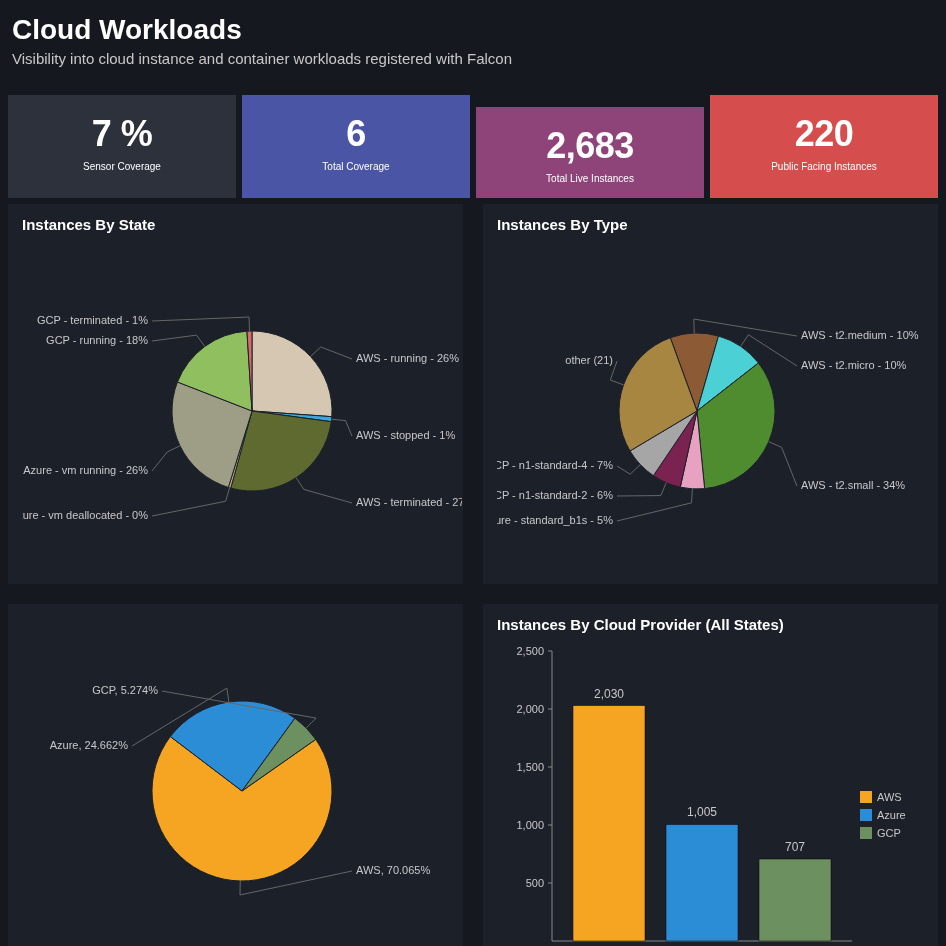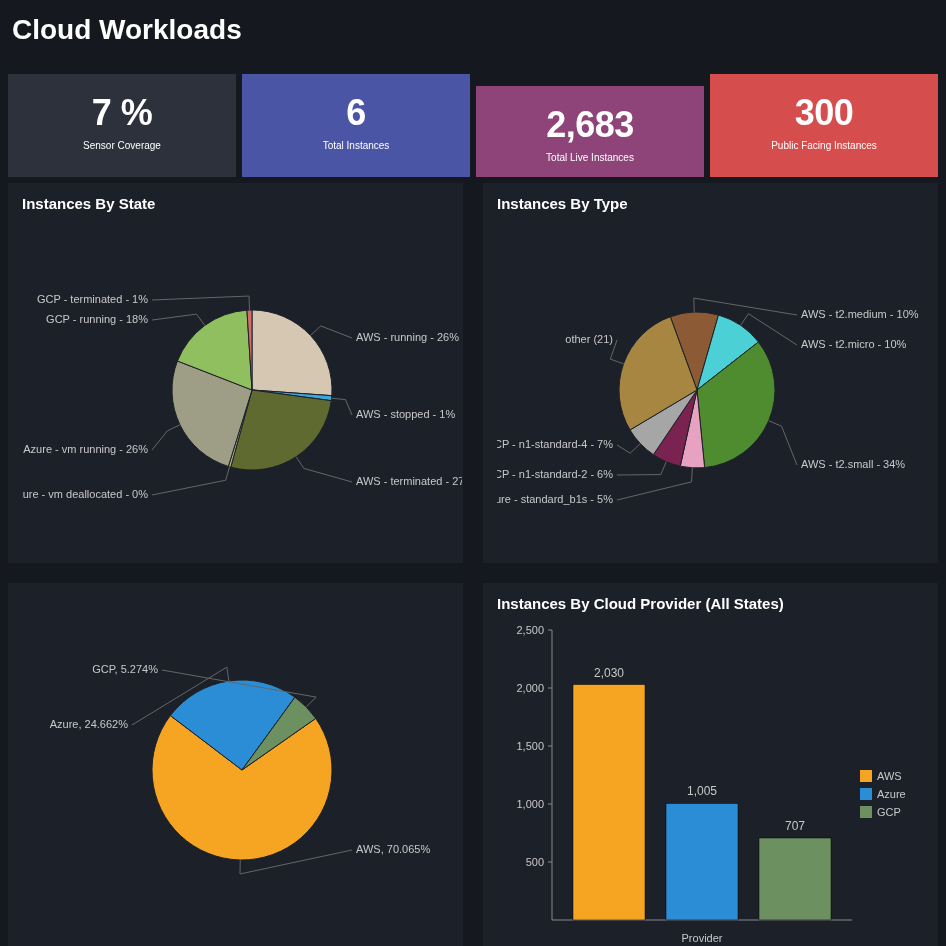--- a/index.html
+++ b/index.html
@@ -47,37 +47,38 @@
   .leader   { stroke: #666; stroke-width: 1; fill: none; }
   .axis-line { stroke: #888; stroke-width: 1; }
   .tick     { font-size: 11px; fill: #c8c8c8; }
   .barlabel { font-size: 12px; fill: #c8c8c8; text-anchor: middle; }
 </style>
 </head>
 <body>
 
 <div class="header">
   <div class="title">Cloud Workloads</div>
+  <div class="subtitle">Visibility into cloud instance and container workloads registered with Falcon</div>
 </div>
 
 <div class="kpis">
   <div class="kpi kpi-dark">
     <div class="kpi-val">7 %</div>
     <div class="kpi-lbl">Sensor Coverage</div>
   </div>
   <div class="kpi kpi-blue">
     <div class="kpi-val">6</div>
-    <div class="kpi-lbl">Total Instances</div>
+    <div class="kpi-lbl">Total Coverage</div>
   </div>
   <div class="kpi kpi-purple">
     <div class="kpi-val">2,683</div>
     <div class="kpi-lbl">Total Live Instances</div>
   </div>
   <div class="kpi kpi-red">
-    <div class="kpi-val">300</div>
+    <div class="kpi-val">220</div>
     <div class="kpi-lbl">Public Facing Instances</div>
   </div>
 </div>
 
 <div class="panels">
   <div class="panel">
     <div class="panel-title">Instances By State</div>
     <div class="panel-body">
       <svg id="svg-state" width="440" height="340">
           <path d="M 230 170 L 230 90 A 80 80 0 0 1 309.79821171330707 175.67850397184128 Z" fill="#d5c7b2" stroke="#1c2029" stroke-width="1"></path>

